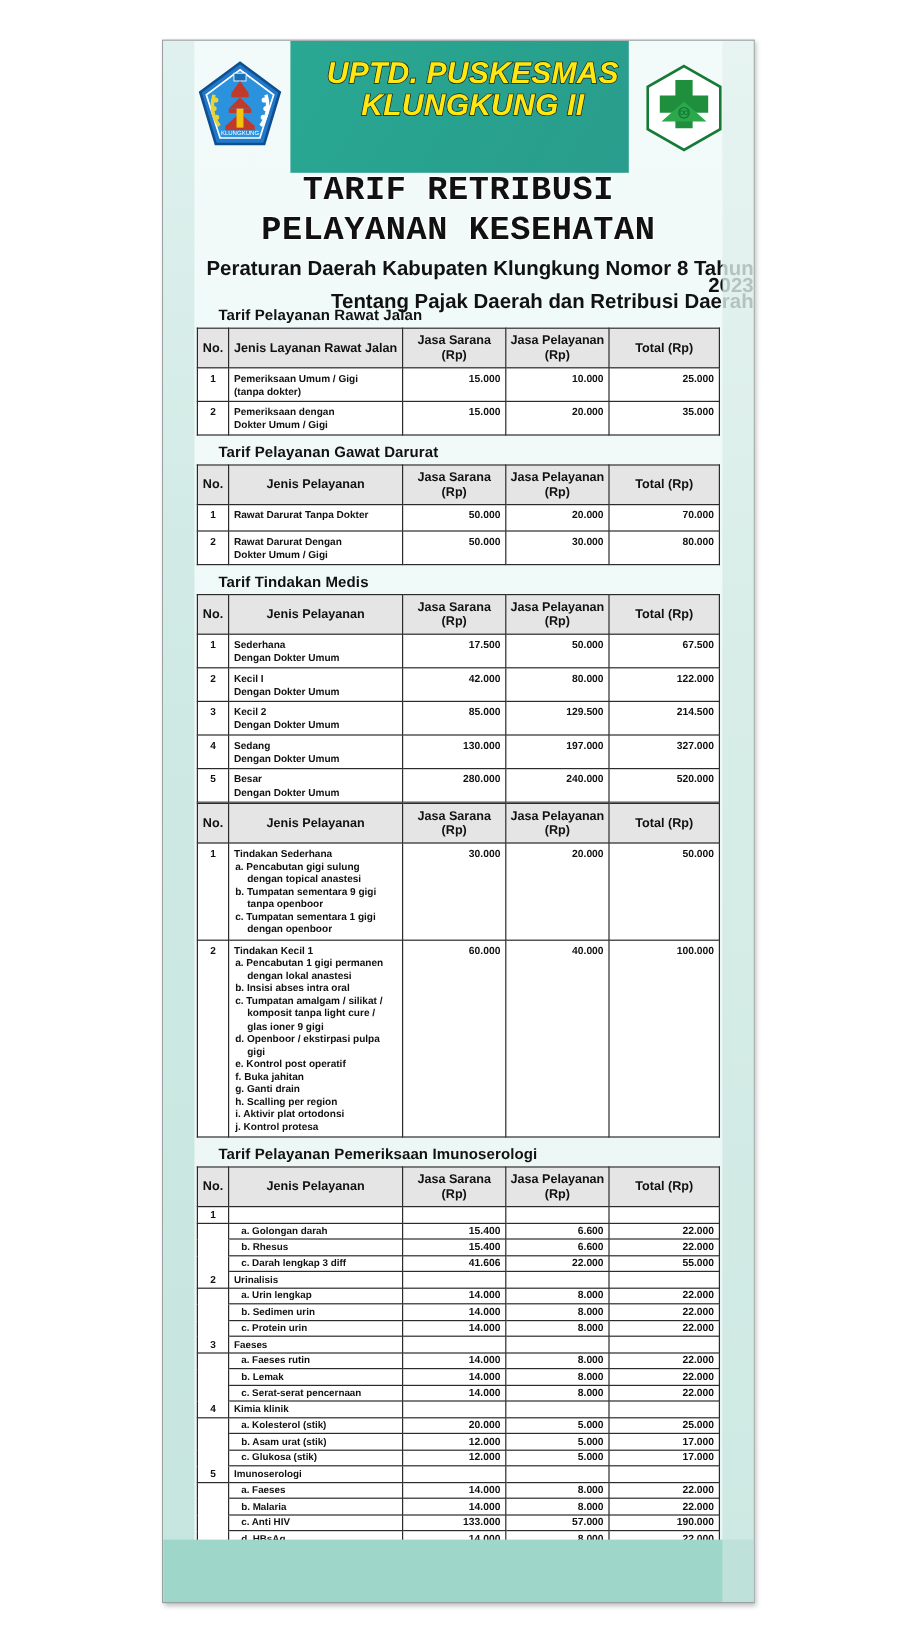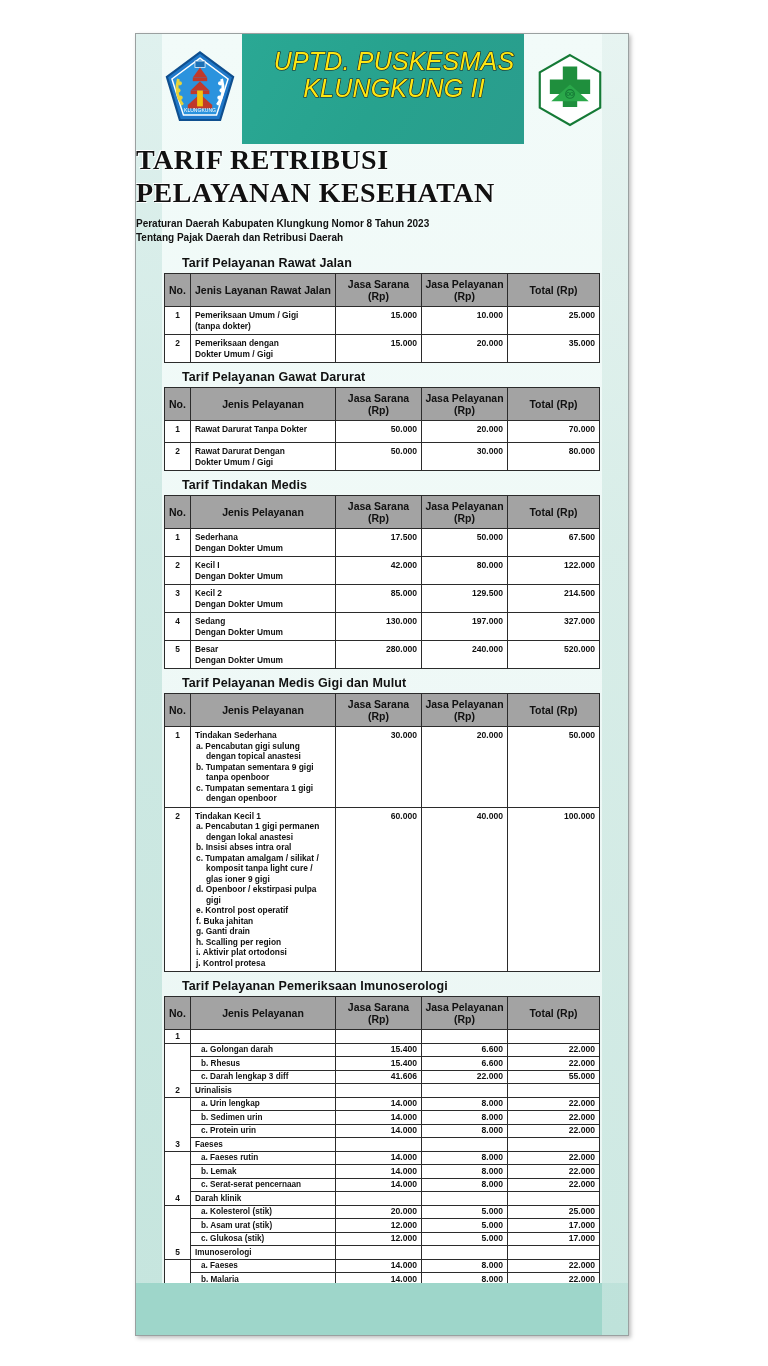--- a/index.html
+++ b/index.html
@@ -45,61 +45,61 @@
     background:linear-gradient(120deg,#2aa894 0%,#27a28e 50%,#2a9d8d 100%);
   }
   .hdr-sides{
     position:absolute;left:0;top:0;width:100%;height:110px;
     background:linear-gradient(180deg,#f6fbfa,#eef5f4);
     z-index:-1;
   }
   .hdr-title{
     position:absolute;left:106px;top:14px;width:304px;
     text-align:center;
-    font-size:25px;line-height:27px;font-weight:normal;font-style:italic;
+    font-size:25px;line-height:27px;font-weight:bold;font-style:italic;
     color:#ffe712;
     -webkit-text-stroke:1.2px #1b1b1b;
     paint-order:stroke fill;
     letter-spacing:.2px;
   }
   .hdr-title span{display:block;}
   .logo-left{
     position:absolute;left:28px;top:16px;width:72px;height:76px;
   }
   .logo-right{
     position:absolute;right:22px;top:18px;width:72px;height:76px;
   }
   .maintitle{
-    position:absolute;left:0;right:0;top:110px;text-align:left;
-    font-family:Liberation Serif, serif;
+    position:absolute;left:0;right:0;top:110px;text-align:center;
+    font-family:Liberation Mono, monospace;
     font-weight:bold;color:#111;
   }
   .maintitle .l1{font-size:28px;line-height:32px;letter-spacing:.5px;
     text-shadow:1px 1px 0 #fff,-1px -1px 0 #fff;}
   .maintitle .l2{font-size:28px;line-height:34px;letter-spacing:.5px;
     text-shadow:1px 1px 0 #fff,-1px -1px 0 #fff;}
   .subtitle{
-    position:absolute;left:0;right:0;top:183px;text-align:left;
-    font-size:10px;line-height:14px;font-weight:bold;color:#111;
+    position:absolute;left:0;right:0;top:183px;text-align:right;
+    font-size:17px;line-height:14px;font-weight:bold;color:#111;
   }
 
   
   .content{position:relative;padding:0 28px;}
   .sec-title{
     font-size:12.5px;font-weight:bold;color:#111;
     margin:7px 0 3px 18px;letter-spacing:.1px;
   }
   table.tar{
     border-collapse:collapse;width:100%;
     background:#ffffff;
     border:1.6px solid #2b2b2b;
     table-layout:fixed;
   }
   table.tar th{
-    background:#a3a3a3;
+    background:#e5e5e5;
     border:1.4px solid #2b2b2b;
     font-size:10.5px;font-weight:bold;color:#111;
     padding:4px 3px;text-align:center;
   }
   table.tar td{
     border:1.2px solid #2b2b2b;
     font-size:8.4px;color:#111;font-weight:bold;
     padding:3px 4px;vertical-align:top;
     line-height:10.5px;
   }
@@ -311,21 +311,20 @@
             <td class="no">5</td>
             <td style="white-space:pre-line">Besar
 Dengan Dokter Umum</td>
             <td class="num">280.000</td>
             <td class="num">240.000</td>
             <td class="num">520.000</td>
           </tr>
         </tbody>
     </table>
 
-    <div class="sec-title">Tarif Pelayanan Medis Gigi dan Mulut</div>
     <table class="tar">
       <colgroup>
           <col class="c-no">
           <col class="c-name">
           <col class="c-sar">
           <col class="c-lay">
           <col class="c-tot">
         </colgroup>
       <thead>
           <tr>
@@ -467,21 +466,21 @@
           </tr>
           <tr>
             <td class="no" style="border-top-color:transparent;border-bottom-color:transparent">&nbsp;</td>
             <td class="sub">c. Serat-serat pencernaan</td>
             <td class="num">14.000</td>
             <td class="num">8.000</td>
             <td class="num">22.000</td>
           </tr>
           <tr>
             <td class="no">4</td>
-            <td class="grp">Darah klinik</td>
+            <td class="grp">Kimia klinik</td>
             <td class="num">&nbsp;</td>
             <td class="num">&nbsp;</td>
             <td class="num">&nbsp;</td>
           </tr>
           <tr>
             <td class="no" style="border-top-color:transparent;border-bottom-color:transparent">&nbsp;</td>
             <td class="sub">a. Kolesterol (stik)</td>
             <td class="num">20.000</td>
             <td class="num">5.000</td>
             <td class="num">25.000</td>

